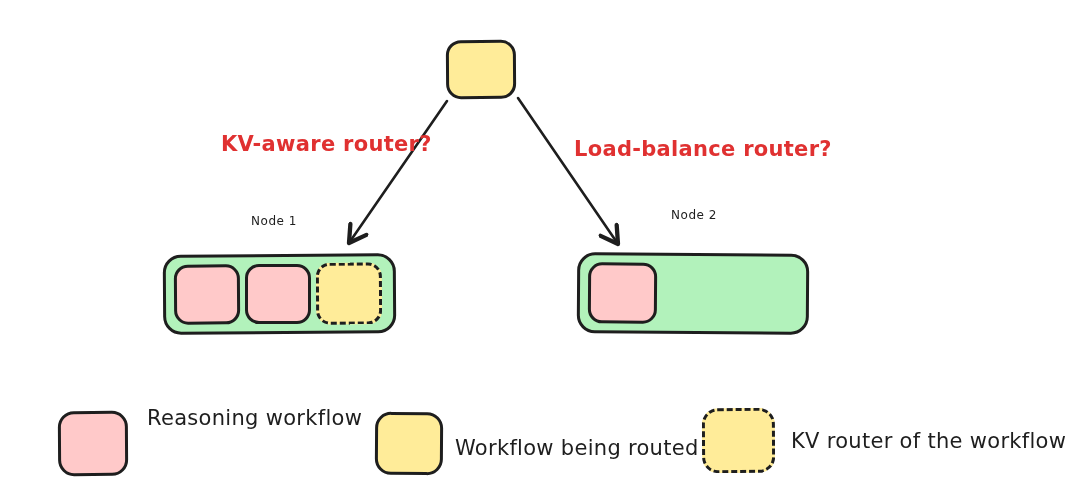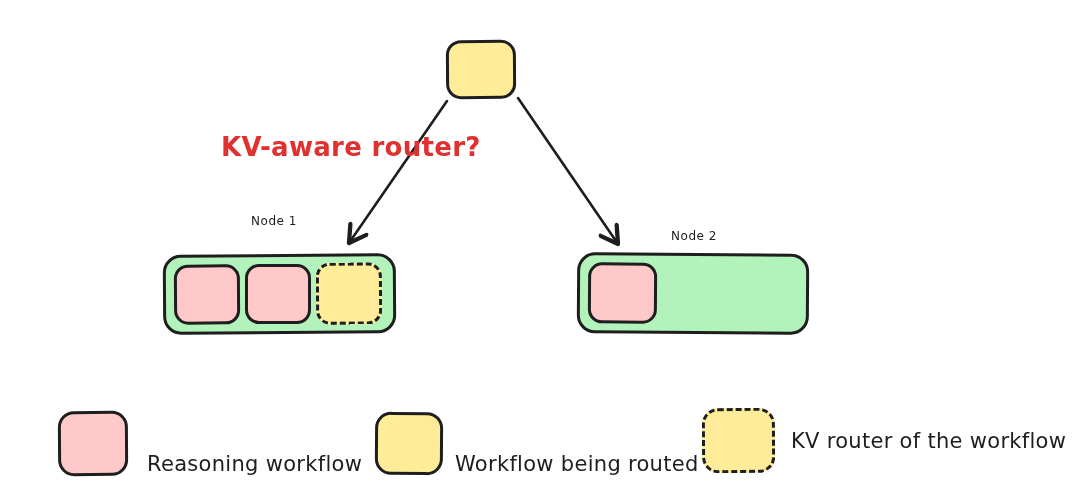--- a/index.html
+++ b/index.html
@@ -23,21 +23,21 @@
     box-sizing:border-box;border:3px solid #1e1e1e;border-radius:14px;
     width:66px;height:60px;flex:0 0 auto;
   }
   .slot.dashed{border-style:dashed;border-width:3.5px;height:62px;}
   
   .node-title{
     position:absolute;text-align:center;font-size:12px;font-weight:500;
     letter-spacing:0.5px;color:#1e1e1e;
   }
   .router-label{
-    position:absolute;font-size:26px;font-weight:600;color:#e03131;
+    position:absolute;font-size:21px;font-weight:600;color:#e03131;
     letter-spacing:0.3px;white-space:nowrap;
   }
   
   .legend-swatch{
     position:absolute;box-sizing:border-box;border:3px solid #1e1e1e;border-radius:16px;
   }
   .legend-swatch.dashed{border-style:dashed;border-width:3.5px;}
   .legend-label{
     position:absolute;font-size:21px;font-weight:500;color:#1e1e1e;
     letter-spacing:0.3px;white-space:nowrap;
@@ -57,37 +57,38 @@
         <path d="M1.5,1 L10,6 L1.5,11" fill="none" stroke="#1e1e1e" stroke-width="2.2" stroke-linecap="round" stroke-linejoin="round"></path>
       </marker>
     </defs>
     <line x1="447" y1="101" x2="349" y2="243" stroke="#1e1e1e" stroke-width="2.6" stroke-linecap="round" marker-end="url(#vhead)"></line>
     <line x1="518" y1="98" x2="618" y2="244" stroke="#1e1e1e" stroke-width="2.6" stroke-linecap="round" marker-end="url(#vhead)"></line>
   </svg>
 
   <div class="box fill-yellow r1" style="left:446px;top:40px;width:70px;height:59px;border-width:3px;"></div>
 
   <div class="router-label" style="left:221px;top:132px;">KV-aware router?</div>
+  <div class="router-label" style="left:574px;top:137px;">Load-balance router?</div>
 
   <div class="node-title" style="left:163px;top:214px;width:222px;">Node 1</div>
   <div class="node-box r1" style="left:163px;top:254px;width:233px;height:80px;">
     <div class="slot fill-pink"></div>
     <div class="slot fill-pink r2"></div>
     <div class="slot fill-yellow dashed"></div>
   </div>
 
-  <div class="node-title" style="left:578px;top:229px;width:232px;">Node 2</div>
+  <div class="node-title" style="left:578px;top:208px;width:232px;">Node 2</div>
   <div class="node-box r2" style="left:577px;top:253px;width:232px;height:81px;">
     <div class="slot fill-pink" style="width:69px;height:61px;"></div>
   </div>
 
   <div>
     <div class="legend-swatch fill-pink r1" style="left:58px;top:411px;width:70px;height:65px;"></div>
-    <div class="legend-label" style="left:147px;top:452px;text-align:right;">Reasoning workflow</div>
+    <div class="legend-label" style="left:147px;top:406px;text-align:right;">Reasoning workflow</div>
 
     <div class="legend-swatch fill-yellow r2" style="left:375px;top:412px;width:68px;height:63px;"></div>
-    <div class="legend-label" style="left:455px;top:452px;">Workflow being routed</div>
+    <div class="legend-label" style="left:455px;top:436px;">Workflow being routed</div>
 
     <div class="legend-swatch fill-yellow dashed r1" style="left:702px;top:408px;width:73px;height:65px;"></div>
     <div class="legend-label" style="left:791px;top:429px;">KV router of the workflow</div>
   </div>
 
 </div>
 
 </body></html>

